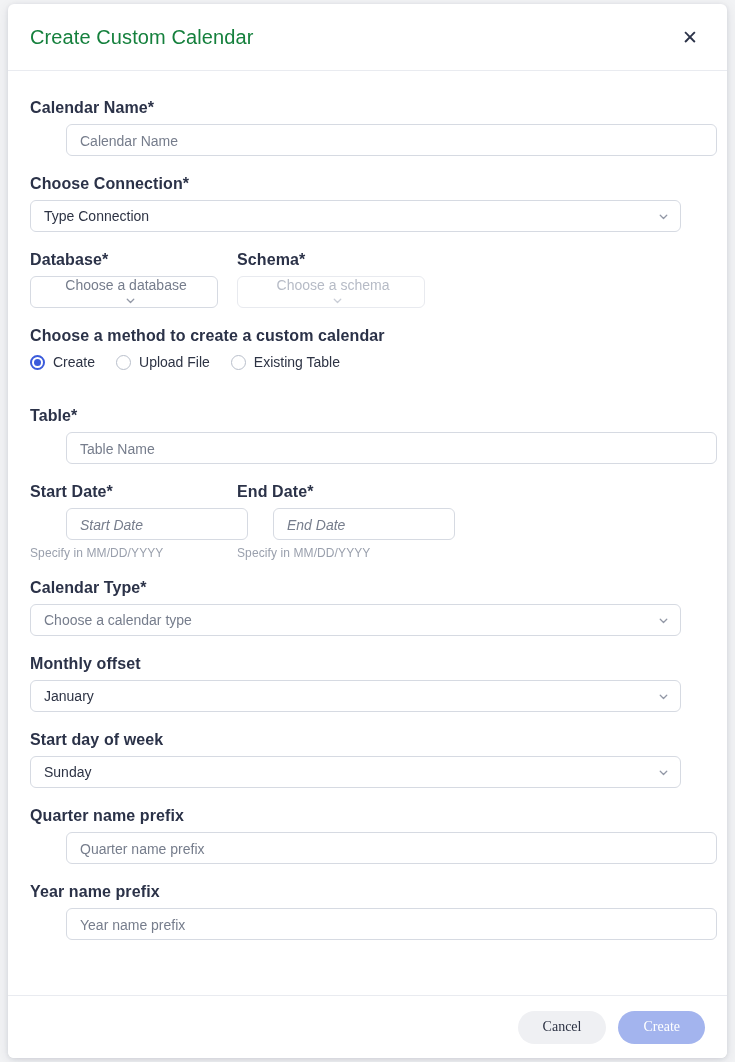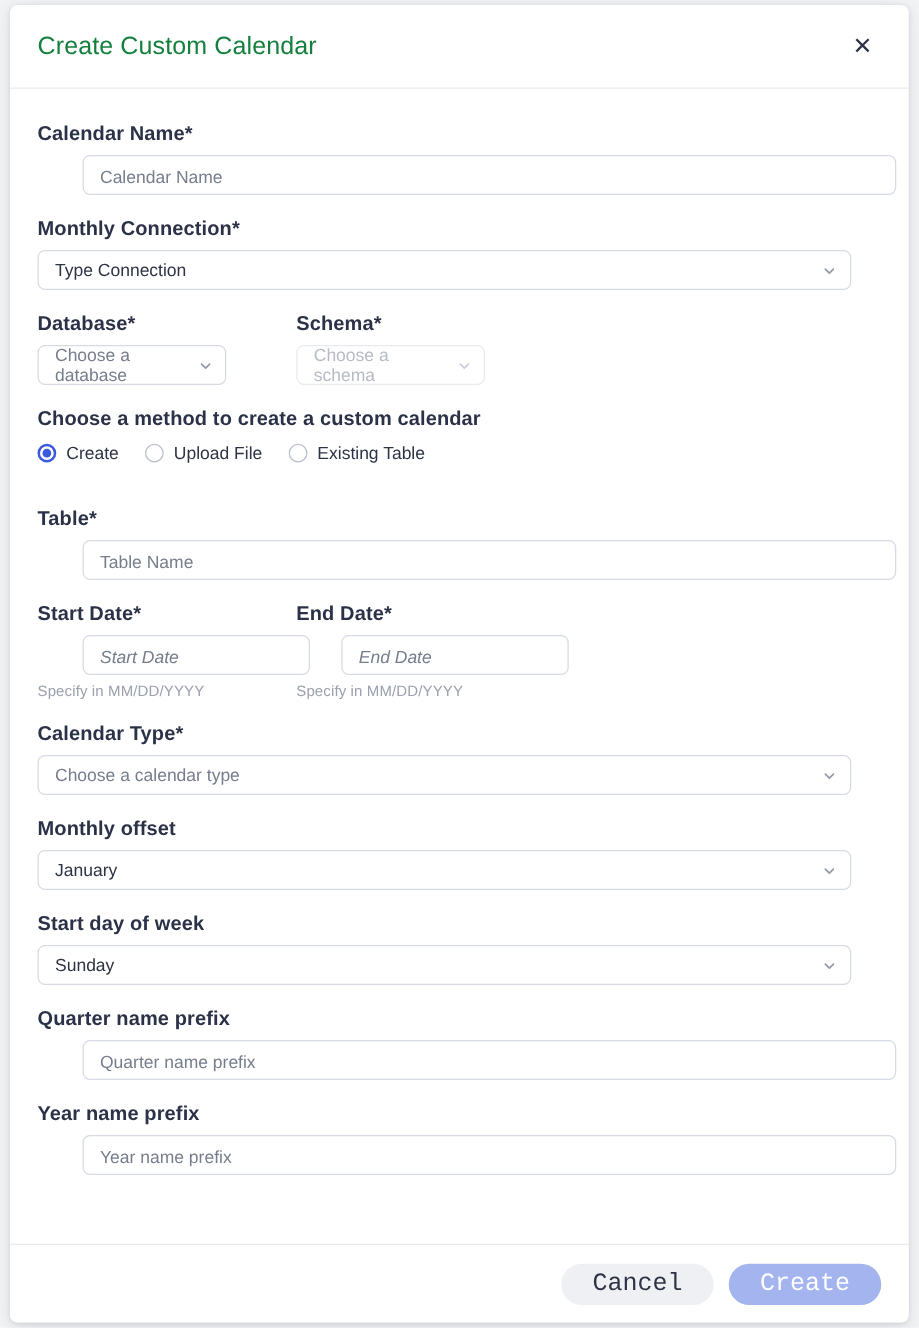--- a/index.html
+++ b/index.html
@@ -112,21 +112,21 @@
     display: flex; align-items: center;
     margin-left: 8px;
   }
   .chev svg { display: block; }
 
   
   .row { display: flex; align-items: flex-end; }
   .col-narrow { width: 182px; }
   .col-gap { width: 25px; flex: 0 0 25px; }
 
-  .select-box.compact { width: 151px; padding-right: 9px; }
+  .select-box.compact { width: 188px; padding-right: 9px; flex-direction: column; }
   .text-input.compact  { width: 182px; font-style: italic; }
 
   
   .radio-group {
     display: flex;
     align-items: center;
     margin-top: 9px;
   }
   .radio-item {
     display: flex;
@@ -170,24 +170,24 @@
     align-items: center;
     justify-content: flex-end;
     padding-right: 22px;
     gap: 12px;
     background: #fff;
   }
   .btn {
     height: 33px;
     border-radius: 17px;
     border: none;
-    font-size: 20px;
+    font-size: 14px;
     padding: 0 25px;
     cursor: pointer;
-    font-family: Liberation Mono, monospace;
+    font-family: Liberation Serif, serif;
   }
   .btn-cancel { background: #eff0f3; color: #2d3344; }
   .btn-create { background: #a3b4ee; color: #ffffff; }
 </style>
 </head>
 <body>
 
 <div id="modal">
 
   <div class="modal-header">
@@ -196,21 +196,21 @@
   </div>
 
   <div class="modal-body">
 
     <div class="field">
       <div class="field-label">Calendar Name*</div>
       <input class="text-input" type="text" placeholder="Calendar Name" style="">
     </div>
 
     <div class="field">
-      <div class="field-label">Monthly Connection*</div>
+      <div class="field-label">Choose Connection*</div>
       <div class="select-box">
         <span class="sel-value">Type Connection</span>
         <span class="chev">
           <svg width="13" height="13" viewBox="0 0 16 16" fill="none" stroke="currentColor" stroke-width="1.6" stroke-linecap="round" stroke-linejoin="round">
               <path d="M4 6.5L8 10.5L12 6.5"></path>
             </svg>
         </span>
       </div>
     </div>
 

